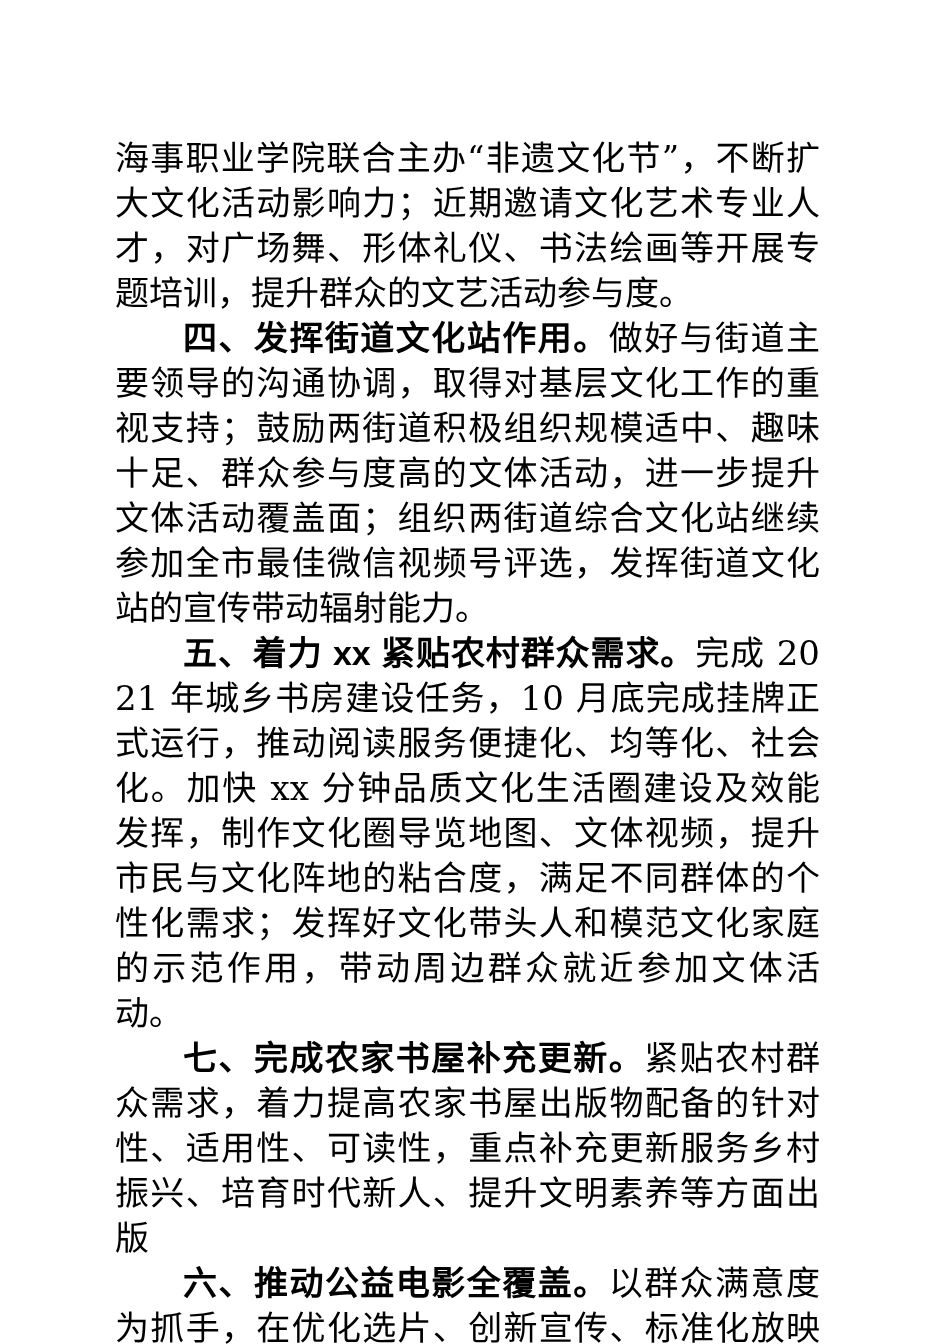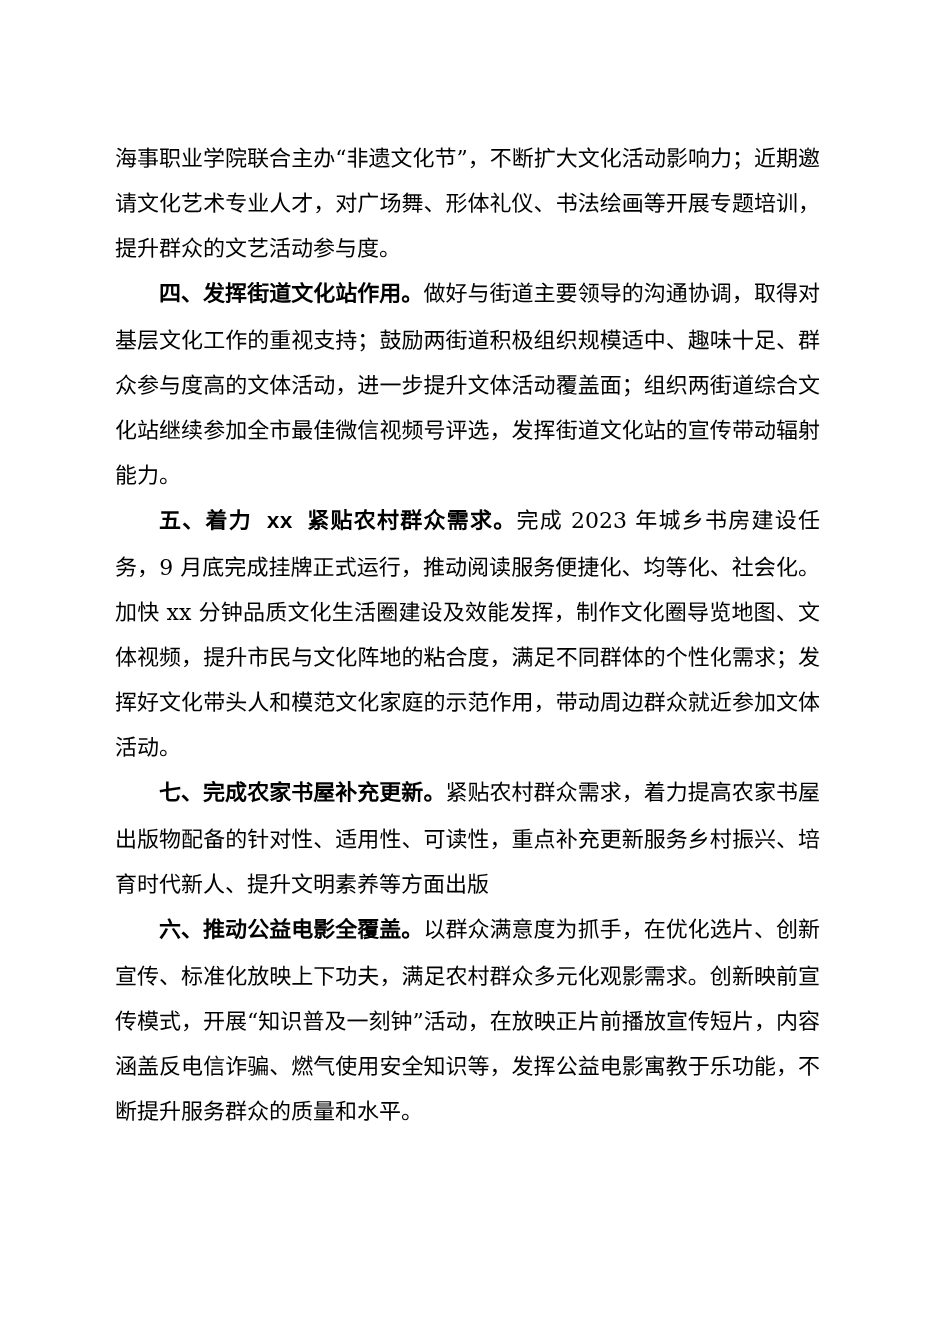--- a/index.html
+++ b/index.html
@@ -13,44 +13,44 @@
     height: 1344px;
     background: #ffffff;
     box-sizing: border-box;
     padding: 136px 130px 0 115px;
     overflow: hidden;
   }
   .page p {
     margin: 0;
     padding: 0;
     font-family: "DejaVu Serif", "Liberation Serif", serif;
-    font-size: 22px;
+    font-size: 34px;
     line-height: 45px;
     color: #000000;
     text-align: justify;
     text-justify: inter-ideograph;
     word-break: break-all;
     overflow-wrap: break-word;
   }
   .page p.indent {
     text-indent: 2em;
   }
   .section-heading {
-    font-family: Liberation Mono, monospace;
+    font-family: Liberation Sans, sans-serif;
     font-weight: 700;
   }
 </style>
 </head>
 <body>
 
 <div class="page">
 
   <p><span>海事职业学院联合主办“非遗文化节”，不断扩大文化活动影响力；近期邀请文化艺术专业人才，对广场舞、形体礼仪、书法绘画等开展专题培训，提升群众的文艺活动参与度。</span></p>
 
   <p class="indent"><strong class="section-heading">四、发挥街道文化站作用。</strong><span>做好与街道主要领导的沟通协调，取得对基层文化工作的重视支持；鼓励两街道积极组织规模适中、趣味十足、群众参与度高的文体活动，进一步提升文体活动覆盖面；组织两街道综合文化站继续参加全市最佳微信视频号评选，发挥街道文化站的宣传带动辐射能力。</span></p>
 
-  <p class="indent"><strong class="section-heading">五、着力 xx 紧贴农村群众需求。</strong><span>完成 2023 年城乡书房建设任务，9 月底完成挂牌正式运行，推动阅读服务便捷化、均等化、社会化。加快 xx 分钟品质文化生活圈建设及效能发挥，制作文化圈导览地图、文体视频，提升市民与文化阵地的粘合度，满足不同群体的个性化需求；发挥好文化带头人和模范文化家庭的示范作用，带动周边群众就近参加文体活动。</span></p>
+  <p class="indent"><strong class="section-heading">五、着力 xx 紧贴农村群众需求。</strong><span>完成 2021 年城乡书房建设任务，10 月底完成挂牌正式运行，推动阅读服务便捷化、均等化、社会化。加快 xx 分钟品质文化生活圈建设及效能发挥，制作文化圈导览地图、文体视频，提升市民与文化阵地的粘合度，满足不同群体的个性化需求；发挥好文化带头人和模范文化家庭的示范作用，带动周边群众就近参加文体活动。</span></p>
 
   <p class="indent"><strong class="section-heading">七、完成农家书屋补充更新。</strong><span>紧贴农村群众需求，着力提高农家书屋出版物配备的针对性、适用性、可读性，重点补充更新服务乡村振兴、培育时代新人、提升文明素养等方面出版</span></p>
 
   <p class="indent"><strong class="section-heading">六、推动公益电影全覆盖。</strong><span>以群众满意度为抓手，在优化选片、创新宣传、标准化放映上下功夫，满足农村群众多元化观影需求。创新映前宣传模式，开展“知识普及一刻钟”活动，在放映正片前播放宣传短片，内容涵盖反电信诈骗、燃气使用安全知识等，发挥公益电影寓教于乐功能，不断提升服务群众的质量和水平。</span></p>
 
 </div>
 
 </body></html>

